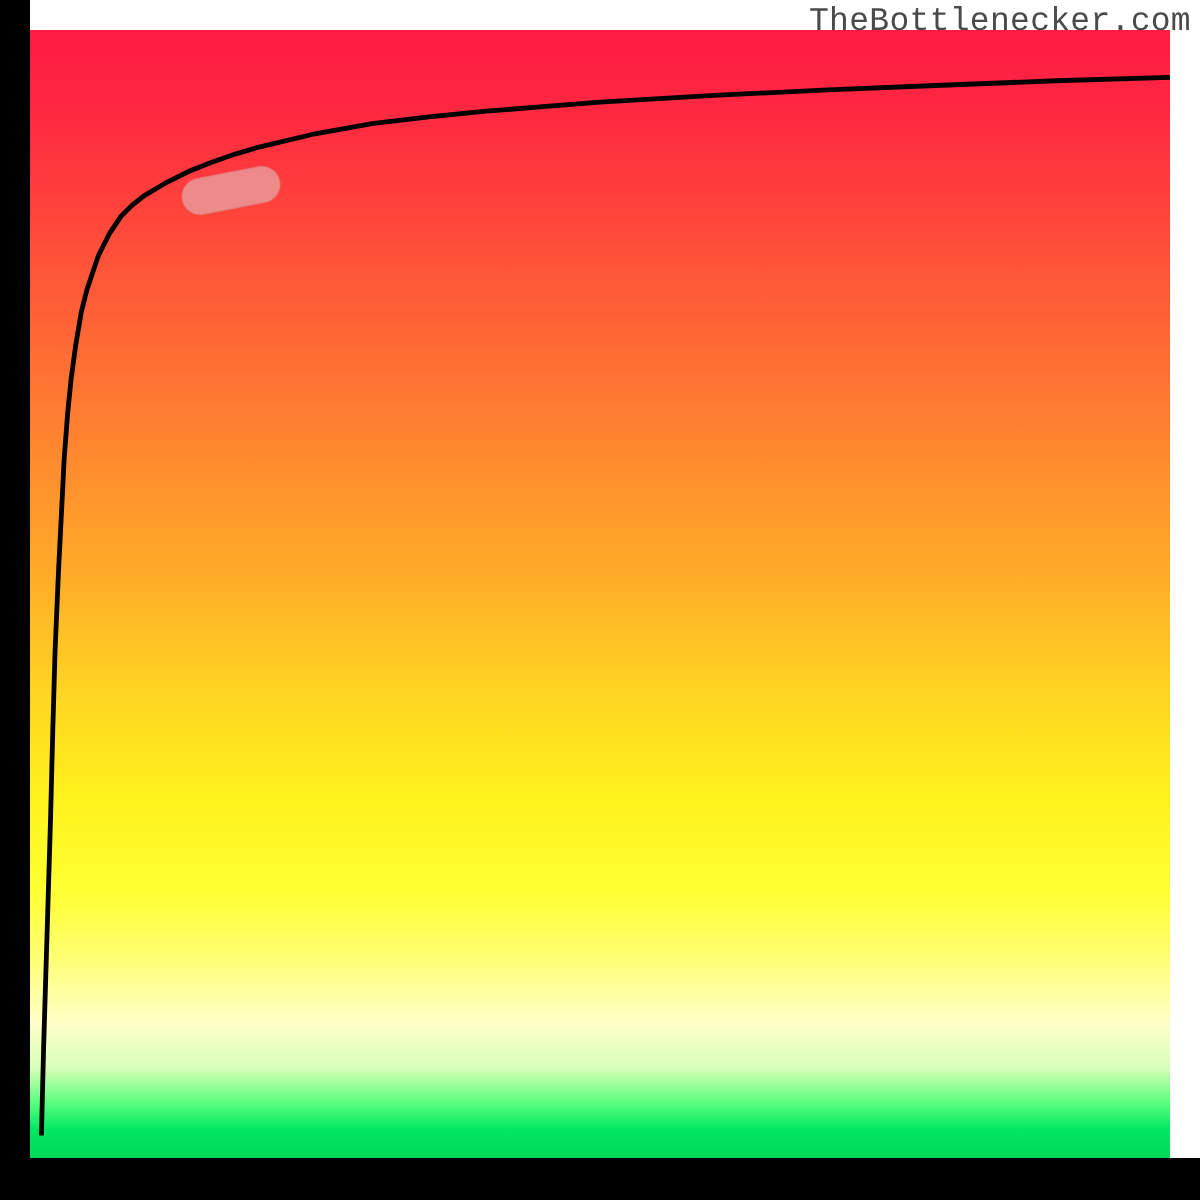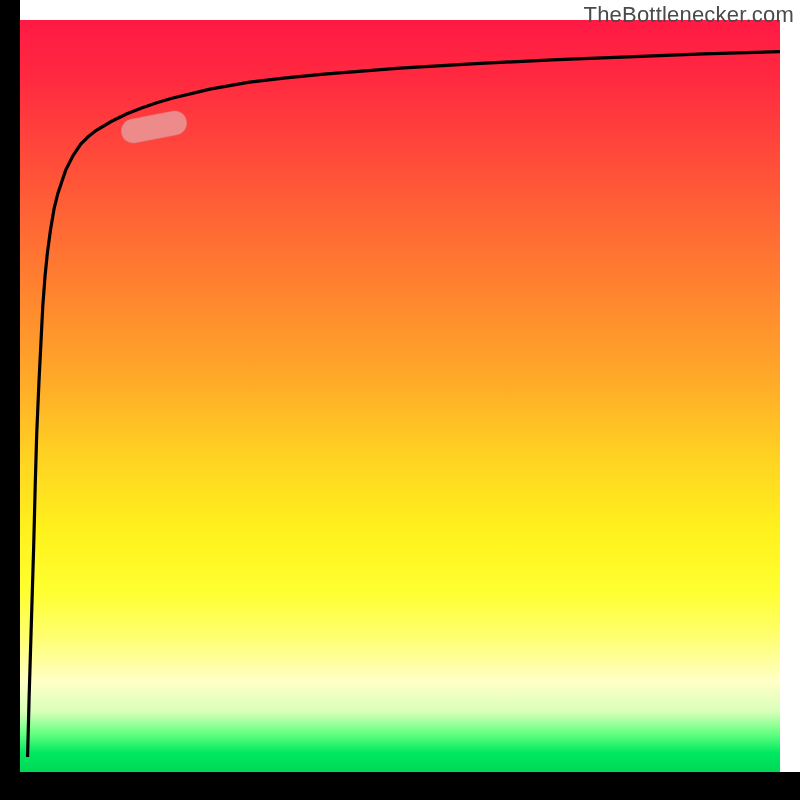--- a/index.html
+++ b/index.html
@@ -8,20 +8,21 @@
     width: 800px;
     height: 800px;
     overflow: hidden;
     font-family: Arial, Helvetica, sans-serif;
     background: #ffffff;
   }
   .chart-frame {
     position: relative;
     width: 800px;
     height: 800px;
+    font-family: Liberation Mono, monospace;
   }
   .plot-area {
     position: absolute;
     left: 20px;
     top: 20px;
     width: 760px;
     height: 752px;
     background: linear-gradient(to bottom,
       #ff1a44 0%,
       #ff2a40 8%,

